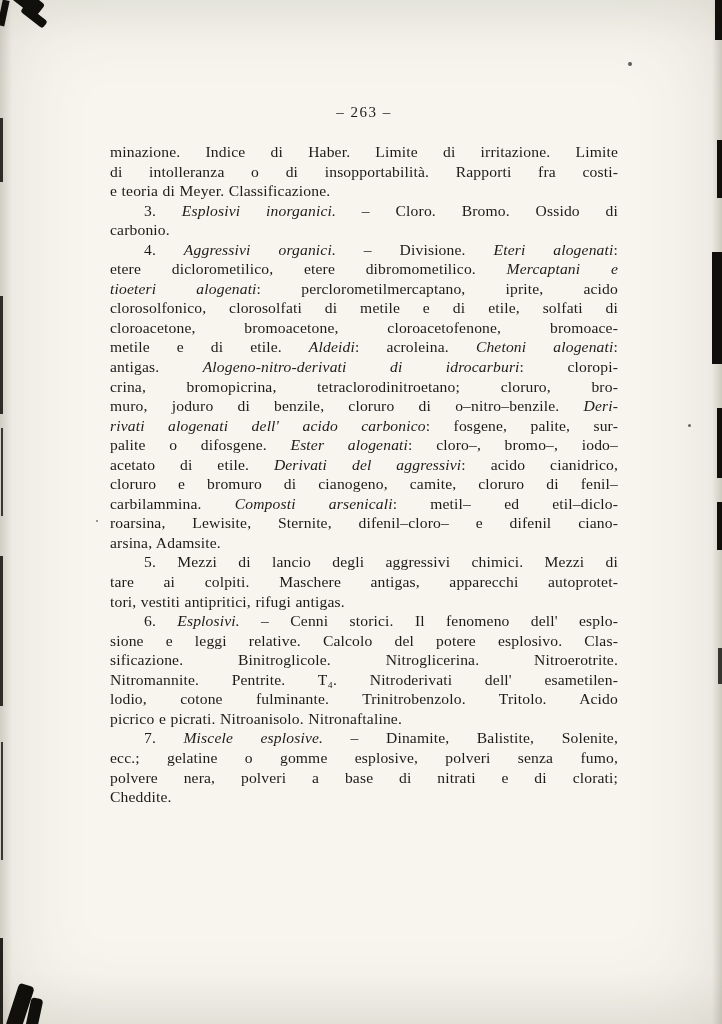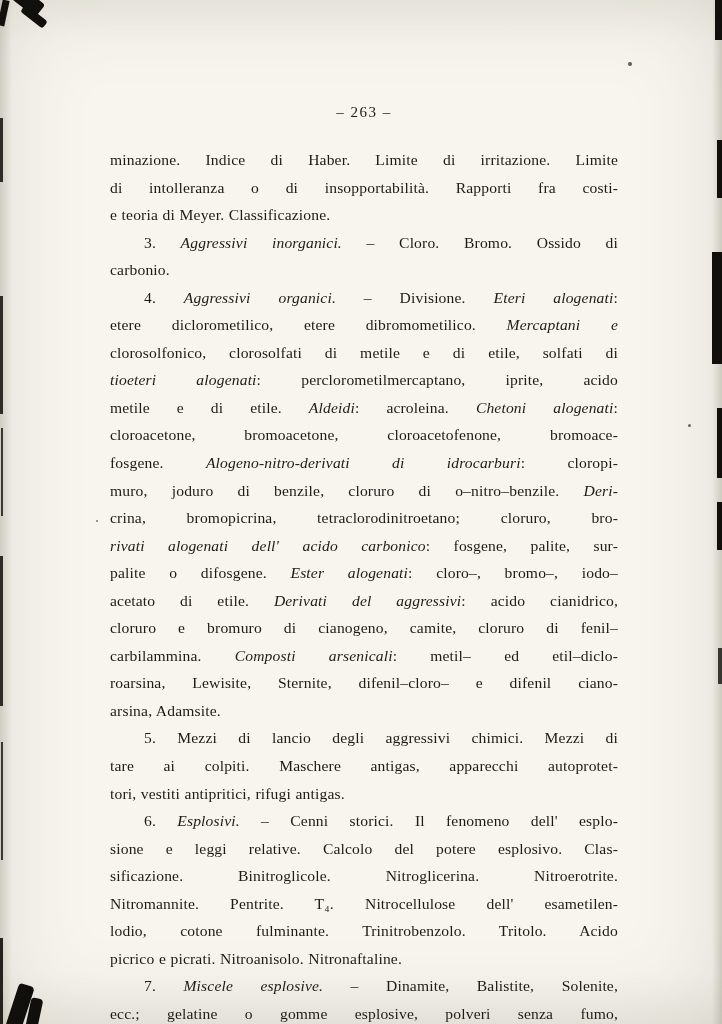--- a/index.html
+++ b/index.html
@@ -56,21 +56,20 @@
     left: 110px;
     width: 508px;
     font-size: 15.6px;
   }
   .line {
     line-height: 19.55px;
     text-align: justify;
     text-align-last: justify;
     letter-spacing: 0.15px;
     word-spacing: 0.5px;
-    margin-top: 8px;
   }
   .line.last {
     text-align-last: left;
   }
   .line.indent {
     text-indent: 34px;
   }
   .it {
     font-style: italic;
   }
@@ -106,45 +105,45 @@
 
   <div class="mark" style="left:628px; top:62px; width:4px; height:4px; border-radius:50%; opacity:.65;"></div>
   <div class="mark" style="left:688px; top:424px; width:3px; height:3px; border-radius:50%; opacity:.6;"></div>
   <div class="mark" style="left:96px; top:520px; width:2px; height:2px; border-radius:50%; opacity:.55;"></div>
 
   <div class="page-number">– 263 –</div>
   <div class="text-block" id="text-block">
       <div class="line"><span>minazione. Indice di Haber. Limite di irritazione. Limite</span></div>
       <div class="line"><span>di intolleranza o di insopportabilità. Rapporti fra costi-</span></div>
       <div class="line last"><span>e teoria di Meyer. Classificazione.</span></div>
-      <div class="line indent"><span>3. </span><span class="it">Aggressivi inorganici.</span><span> – Cloro. Bromo. Ossido di</span></div>
+      <div class="line indent"><span>3. </span><span class="it">Esplosivi inorganici.</span><span> – Cloro. Bromo. Ossido di</span></div>
       <div class="line last"><span>carbonio.</span></div>
       <div class="line indent"><span>4. </span><span class="it">Aggressivi organici.</span><span> – Divisione. </span><span class="it">Eteri alogenati</span><span>:</span></div>
       <div class="line"><span>etere diclorometilico, etere dibromometilico. </span><span class="it">Mercaptani e</span></div>
+      <div class="line"><span class="it">tioeteri alogenati</span><span>: perclorometilmercaptano, iprite, acido</span></div>
       <div class="line"><span>clorosolfonico, clorosolfati di metile e di etile, solfati di</span></div>
-      <div class="line"><span class="it">tioeteri alogenati</span><span>: perclorometilmercaptano, iprite, acido</span></div>
+      <div class="line"><span>cloroacetone, bromoacetone, cloroacetofenone, bromoace-</span></div>
       <div class="line"><span>metile e di etile. </span><span class="it">Aldeidi</span><span>: acroleina. </span><span class="it">Chetoni alogenati</span><span>:</span></div>
-      <div class="line"><span>cloroacetone, bromoacetone, cloroacetofenone, bromoace-</span></div>
-      <div class="line"><span>fosgene. </span><span class="it">Alogeno-nitro-derivati di idrocarburi</span><span>: cloropi-</span></div>
+      <div class="line"><span>antigas. </span><span class="it">Alogeno-nitro-derivati di idrocarburi</span><span>: cloropi-</span></div>
+      <div class="line"><span>crina, bromopicrina, tetraclorodinitroetano; cloruro, bro-</span></div>
       <div class="line"><span>muro, joduro di benzile, cloruro di o–nitro–benzile. </span><span class="it">Deri-</span></div>
-      <div class="line"><span>crina, bromopicrina, tetraclorodinitroetano; cloruro, bro-</span></div>
       <div class="line"><span class="it">rivati alogenati dell' acido carbonico</span><span>: fosgene, palite, sur-</span></div>
       <div class="line"><span>palite o difosgene. </span><span class="it">Ester alogenati</span><span>: cloro–, bromo–, iodo–</span></div>
       <div class="line"><span>acetato di etile. </span><span class="it">Derivati del aggressivi</span><span>: acido cianidrico,</span></div>
       <div class="line"><span>cloruro e bromuro di cianogeno, camite, cloruro di fenil–</span></div>
       <div class="line"><span>carbilammina. </span><span class="it">Composti arsenicali</span><span>: metil– ed etil–diclo-</span></div>
       <div class="line"><span>roarsina, Lewisite, Sternite, difenil–cloro– e difenil ciano-</span></div>
       <div class="line last"><span>arsina, Adamsite.</span></div>
       <div class="line indent"><span>5. Mezzi di lancio degli aggressivi chimici. Mezzi di</span></div>
       <div class="line"><span>tare ai colpiti. Maschere antigas, apparecchi autoprotet-</span></div>
       <div class="line last"><span>tori, vestiti antipritici, rifugi antigas.</span></div>
       <div class="line indent"><span>6. </span><span class="it">Esplosivi.</span><span> – Cenni storici. Il fenomeno dell' esplo-</span></div>
       <div class="line"><span>sione e leggi relative. Calcolo del potere esplosivo. Clas-</span></div>
       <div class="line"><span>sificazione. Binitroglicole. Nitroglicerina. Nitroerotrite.</span></div>
-      <div class="line"><span>Nitromannite. Pentrite. T₄. Nitrocellulose dell' esametilen-</span></div>
+      <div class="line"><span>Nitromannite. Pentrite. T₄. Nitroderivati dell' esametilen-</span></div>
       <div class="line"><span>lodio, cotone fulminante. Trinitrobenzolo. Tritolo. Acido</span></div>
       <div class="line last"><span>picrico e picrati. Nitroanisolo. Nitronaftaline.</span></div>
       <div class="line indent"><span>7. </span><span class="it">Miscele esplosive.</span><span> – Dinamite, Balistite, Solenite,</span></div>
       <div class="line"><span>ecc.; gelatine o gomme esplosive, polveri senza fumo,</span></div>
       <div class="line"><span>polvere nera, polveri a base di nitrati e di clorati;</span></div>
       <div class="line last"><span>Cheddite.</span></div>
     </div>
 
   <div class="vignette"></div>
 </div>

